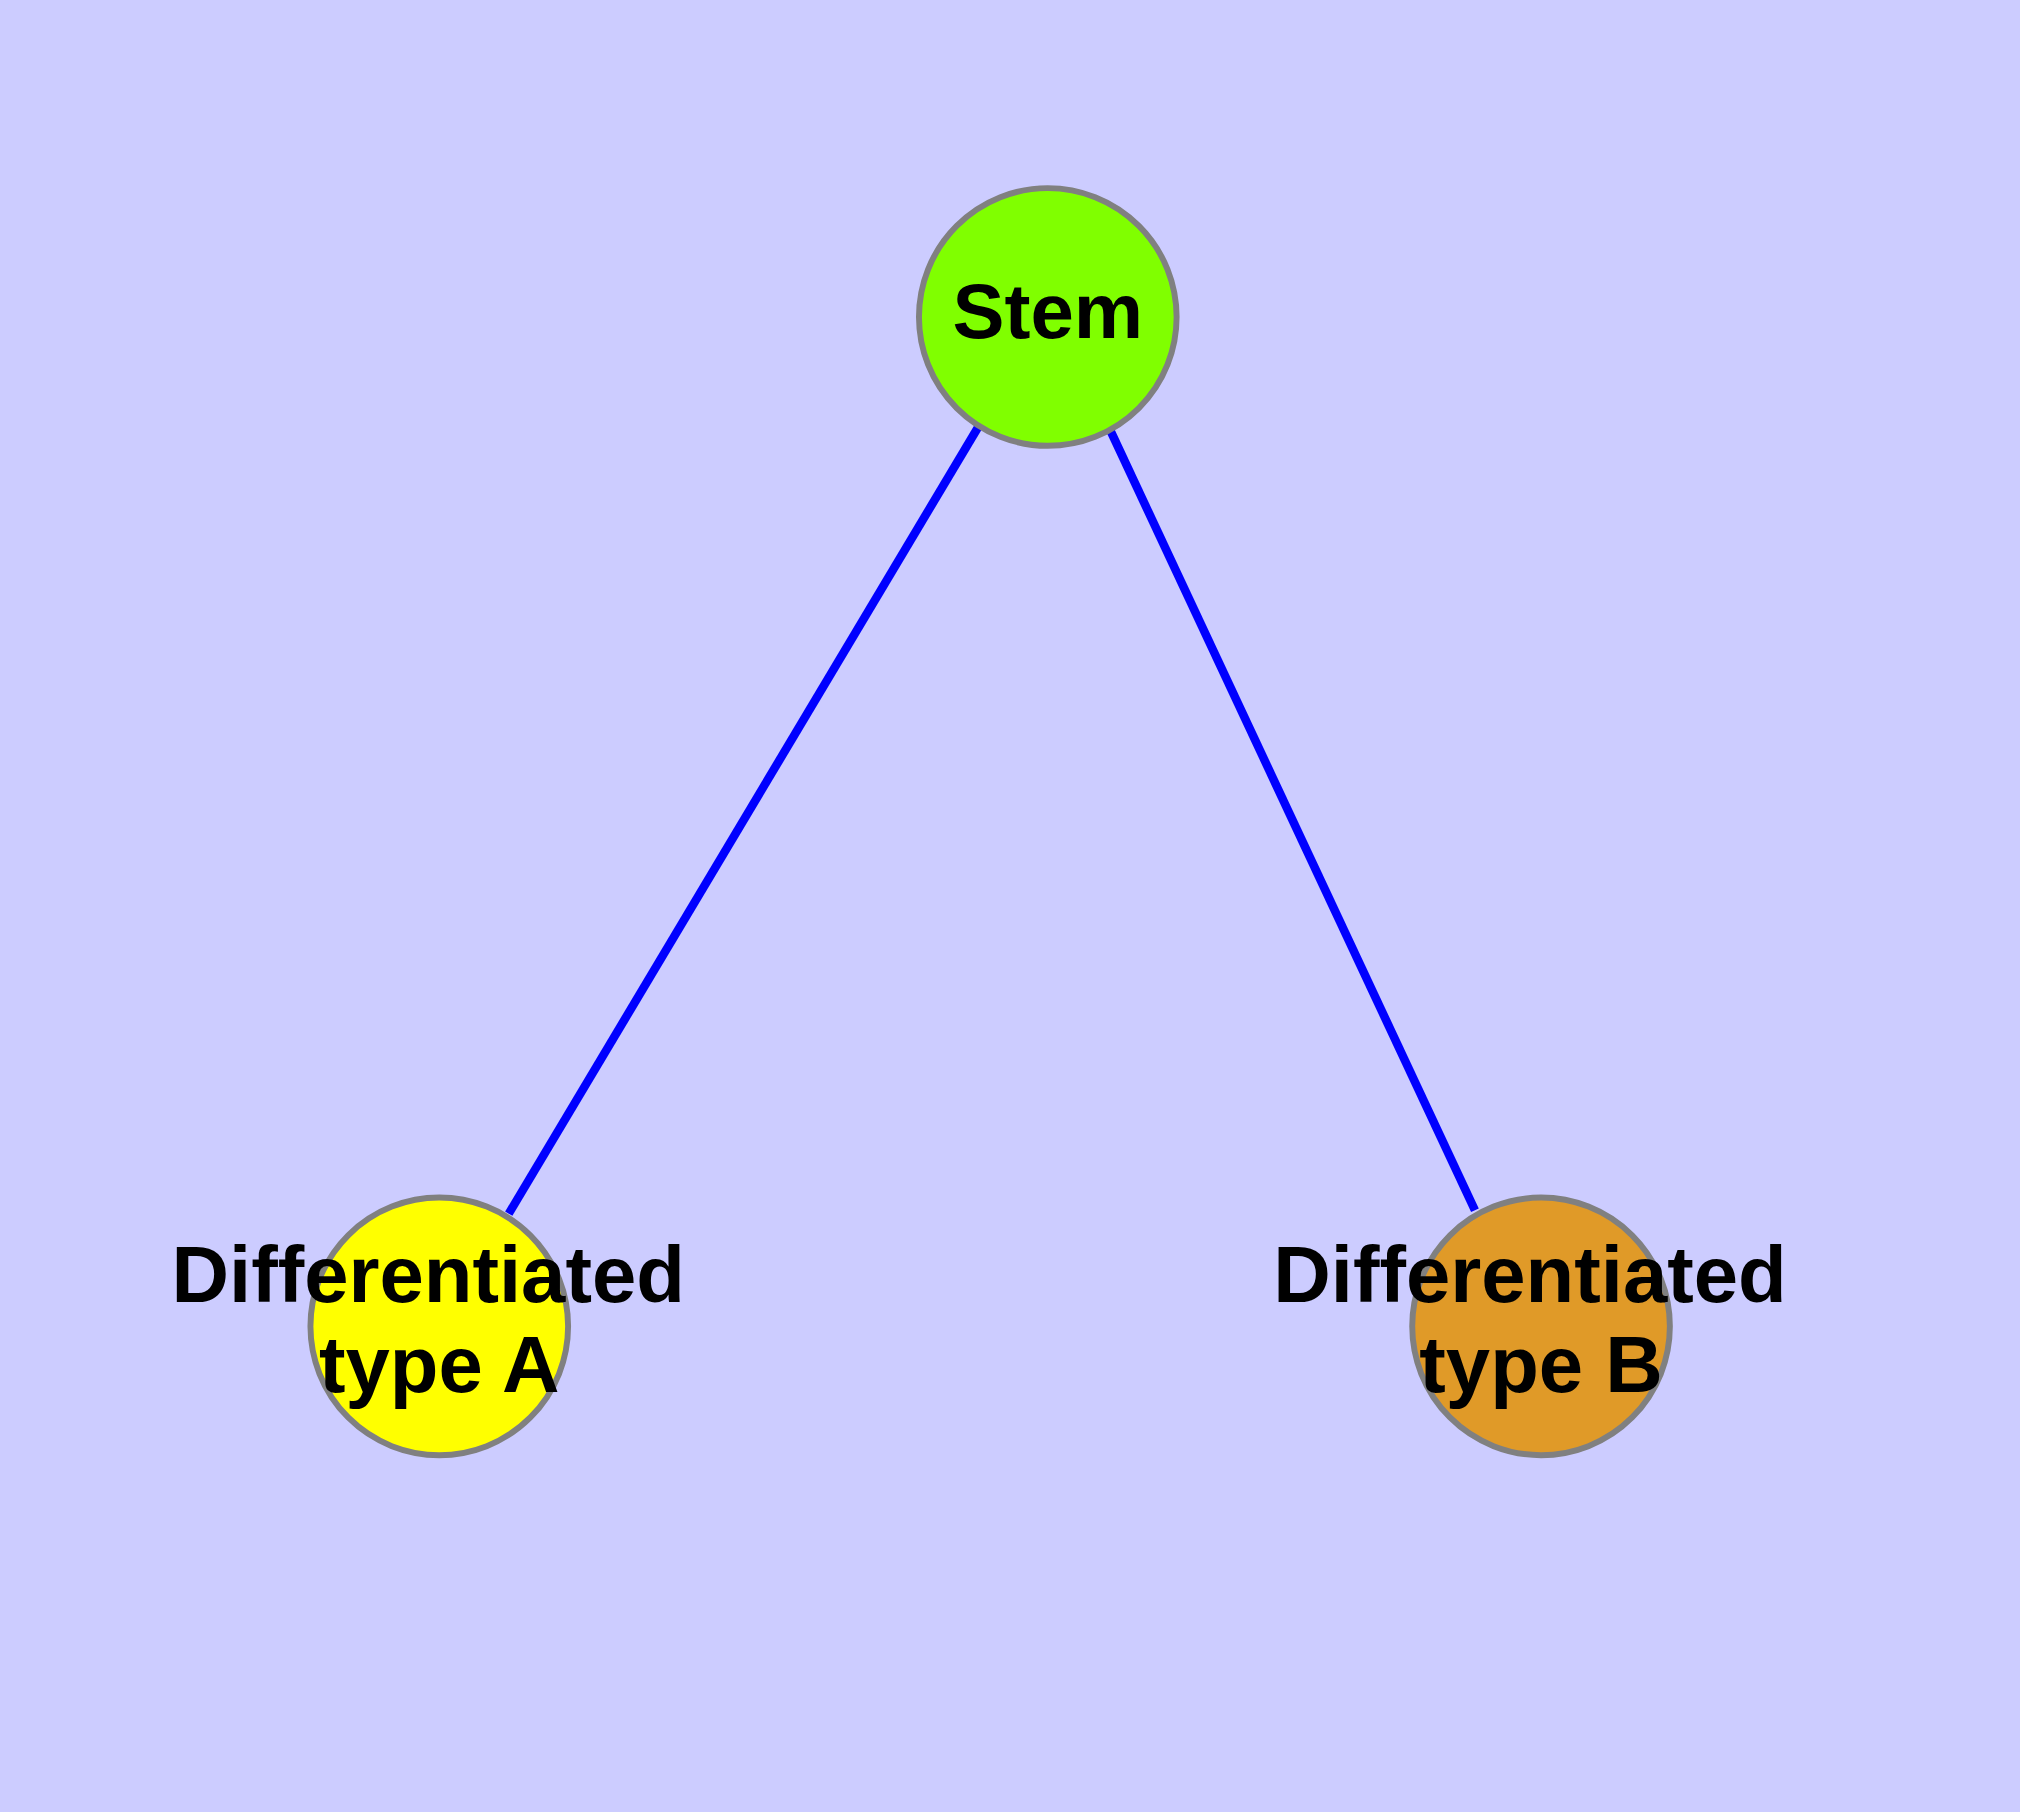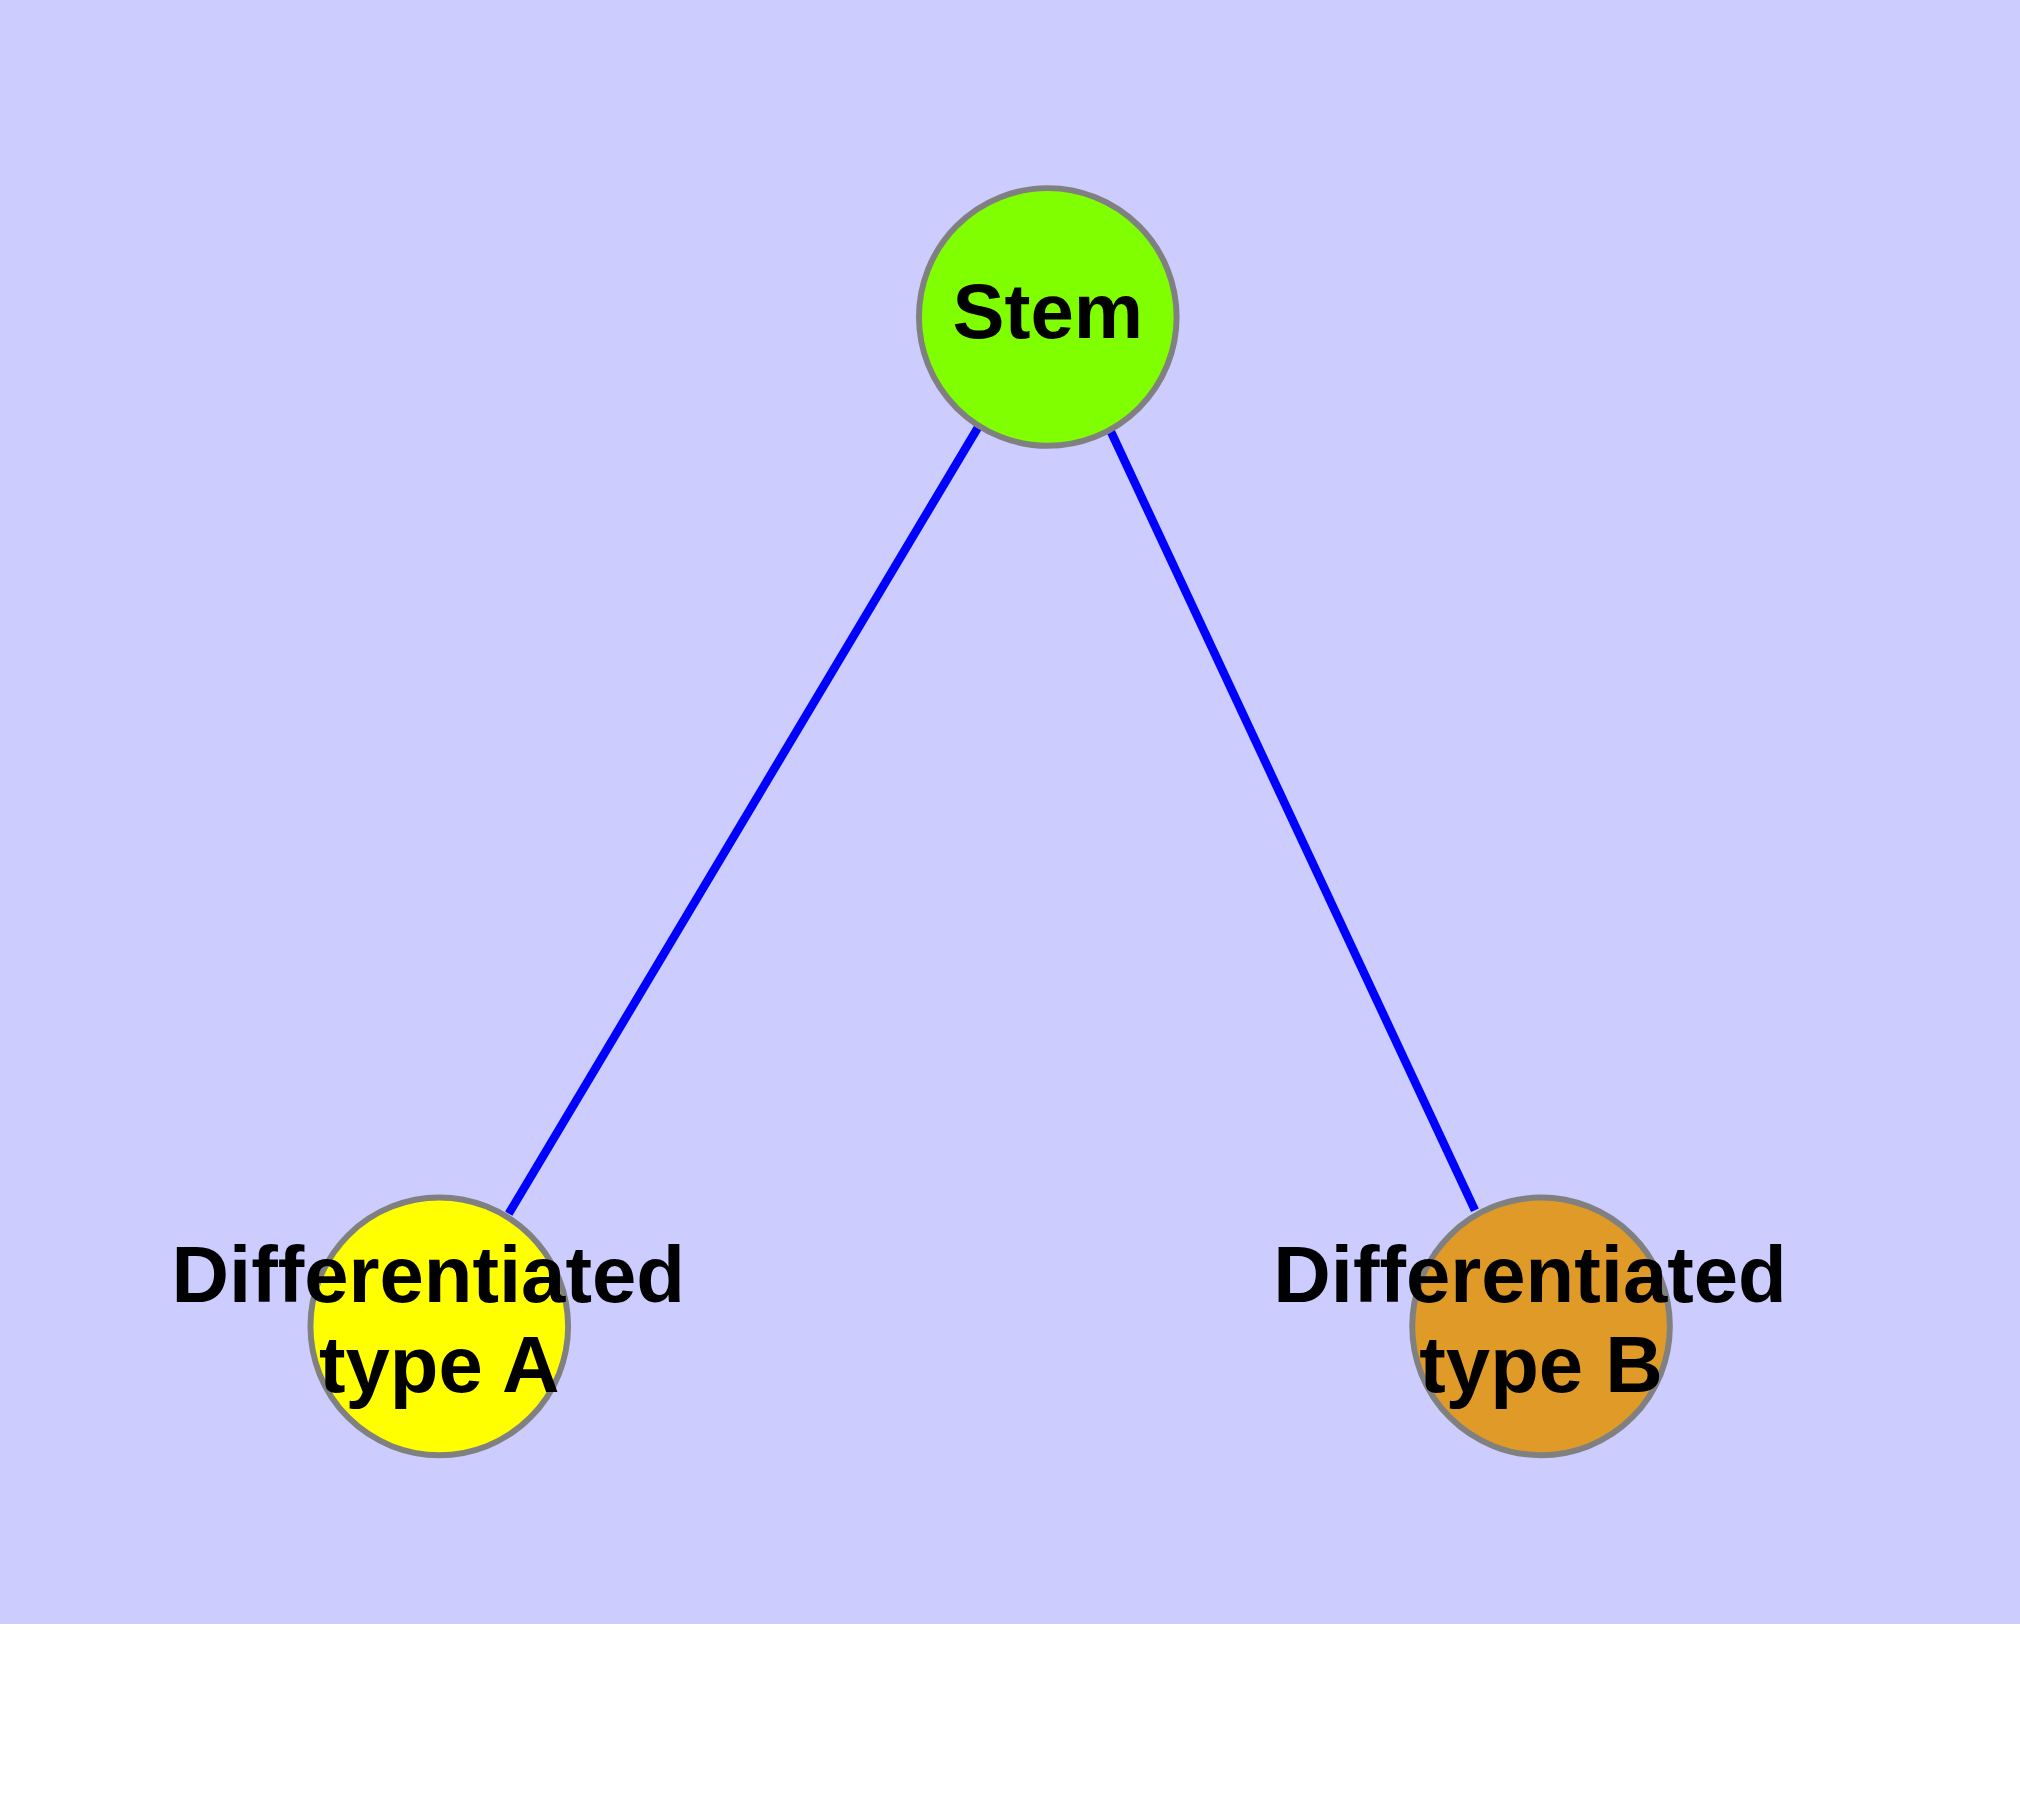--- a/index.html
+++ b/index.html
@@ -9,21 +9,21 @@
   }
   body {
     width: 2021px;
     height: 1812px;
     overflow: hidden;
     font-family: "Liberation Sans", sans-serif;
   }
   #canvas {
     position: relative;
     width: 2021px;
-    height: 1624px;
+    height: 1812px;
     background: #ccccff;
     text-align: right;
   }
   #graph-svg {
     position: absolute;
     inset: 0;
     width: 2021px;
     height: 1812px;
     display: block;
   }

